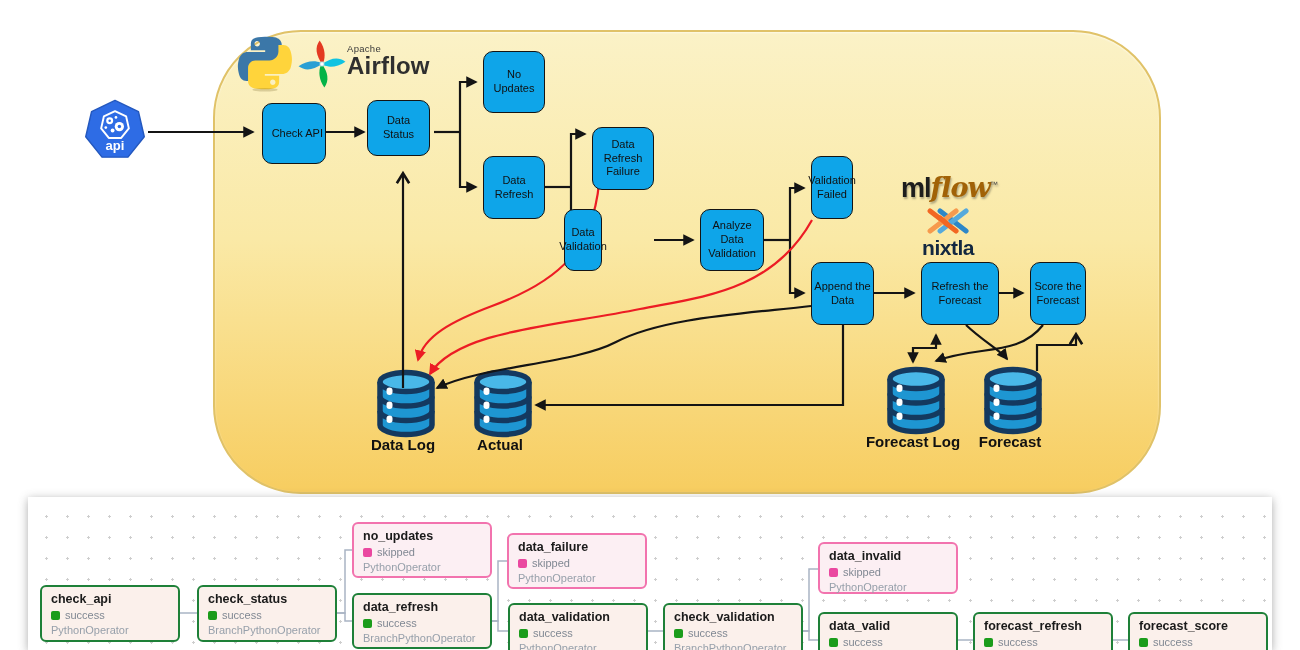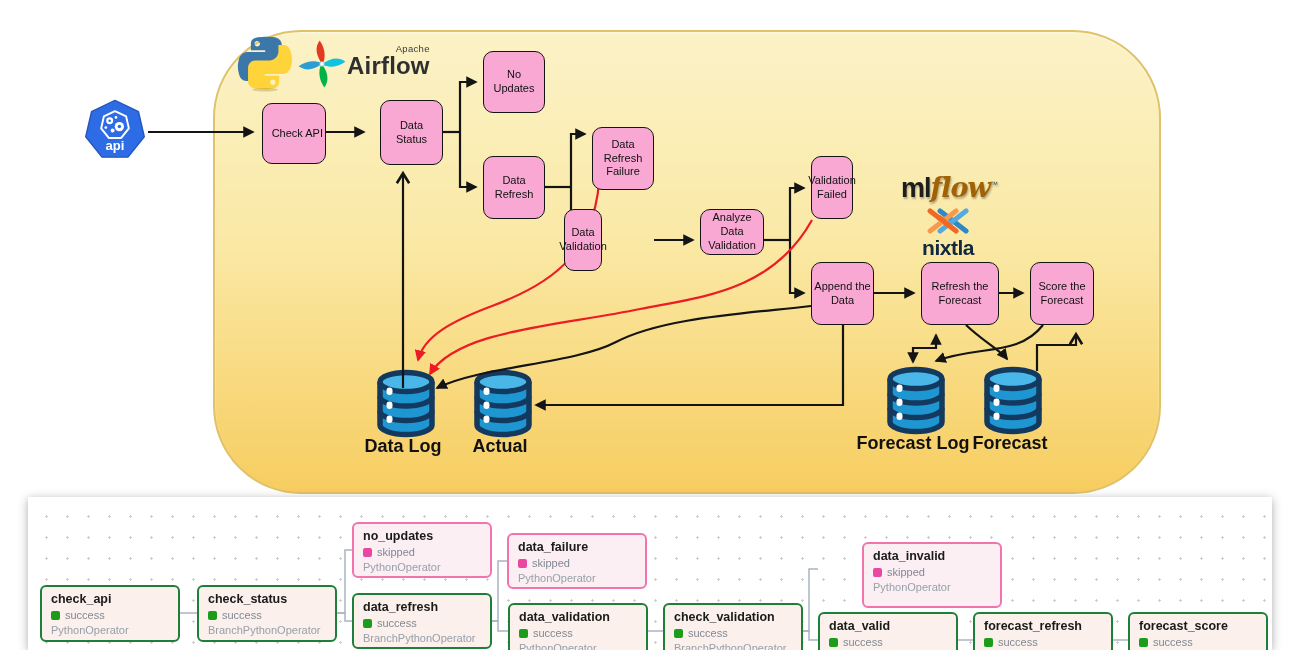--- a/index.html
+++ b/index.html
@@ -10,38 +10,38 @@
   
   .canvas{position:absolute;left:0;top:0;width:1300px;height:650px;}
   .yellow-panel{
     position:absolute;left:213px;top:30px;width:944px;height:460px;
     border-radius:88px;
     background:linear-gradient(180deg,#FBF2C7 0%,#FAE9A6 45%,#F7CD60 100%);
     border:2px solid #E0C268;
     box-shadow:inset 0 1px 2px rgba(255,255,255,.6);
   }
   .fc-node{
-    position:absolute;background:#f9a8d4;border:1.7px solid #141414;border-radius:10px;
+    position:absolute;background:#0ea5e9;border:1.7px solid #141414;border-radius:10px;
     display:flex;align-items:center;justify-content:center;text-align:center;
     font-size:11px;line-height:1.25;color:#111;padding:2px;box-sizing:border-box;
   }
   .db-label{
-    position:absolute;transform:translateX(-50%);font-size:18px;font-weight:bold;color:#111;
+    position:absolute;transform:translateX(-50%);font-size:15px;font-weight:bold;color:#111;
     white-space:nowrap;
   }
   .arrow-layer{position:absolute;left:0;top:0;pointer-events:none;}
   
   .mlflow{position:absolute;left:901px;top:172px;font-size:27px;white-space:nowrap;
     text-shadow:1px 2px 2px rgba(40,40,40,.35);}
   .mlflow .ml{font-weight:800;color:#1d1d1d;letter-spacing:-1px;}
   .mlflow .flow{font-style:italic;font-weight:bold;color:#a16207;font-family:"DejaVu Serif",serif;letter-spacing:-1px;}
   .mlflow .tm{font-size:8px;color:#444;vertical-align:super;}
   .nixtla{position:absolute;left:948px;top:208px;transform:translateX(-50%);text-align:center;}
   .nixtla .word{font-size:21px;font-weight:800;color:#122740;letter-spacing:-.5px;margin-top:-2px;}
-  .apache-air{position:absolute;left:347px;top:44px;line-height:1;text-align:right;}
+  .apache-air{position:absolute;left:347px;top:44px;line-height:1;}
   .apache-air .apache{font-size:9.5px;color:#3a3a3a;letter-spacing:.3px;}
   .apache-air .airflow{font-size:24px;color:#2f2f2f;font-weight:600;letter-spacing:.2px;}
   
   .dag-panel{
     position:absolute;left:28px;top:497px;width:1244px;height:153px;background:#ffffff;
     background-image:radial-gradient(circle,#cecece 1.1px,transparent 1.25px);
     background-size:21px 21px;background-position:8px 9px;
     box-shadow:0 2px 9px rgba(70,70,70,.45);
   }
   .task{
@@ -153,48 +153,48 @@
     </g>
     <g stroke="#EC1C24" stroke-width="2.2" fill="none">
       <path d="M600,167 C598,250 557,282 492,306 C452,321 424,336 418,360" marker-end="url(#mr)"></path>
       <path d="M812,220 C772,292 700,297 640,309 C558,326 457,330 430,374" marker-end="url(#mr)"></path>
     </g>
   </svg>
 
   <div class="fc-node" style="left:262px;top:103px;width:64px;height:61px;justify-content:flex-end;">
       <span>Check API</span>
     </div>
-  <div class="fc-node" style="left:380px;top:100px;width:63px;height:65px;">
+  <div class="fc-node" style="left:367px;top:100px;width:63px;height:56px;">
       <span>Data Status</span>
     </div>
   <div class="fc-node" style="left:483px;top:51px;width:62px;height:62px;">
       <span>No Updates</span>
     </div>
   <div class="fc-node" style="left:483px;top:156px;width:62px;height:63px;">
       <span>Data Refresh</span>
     </div>
   <div class="fc-node" style="left:592px;top:103px;width:62px;height:63px;margin-top:24px;">
       <span>Data Refresh Failure</span>
     </div>
   <div class="fc-node" style="left:564px;top:209px;width:38px;height:62px;justify-content:center;">
       <span>Data Validation</span>
     </div>
-  <div class="fc-node" style="left:700px;top:209px;width:64px;height:46px;">
+  <div class="fc-node" style="left:700px;top:209px;width:64px;height:62px;">
       <span>Analyze Data Validation</span>
     </div>
   <div class="fc-node" style="left:811px;top:156px;width:42px;height:63px;">
       <span>Validation Failed</span>
     </div>
   <div class="fc-node" style="left:811px;top:262px;width:63px;height:63px;">
       <span>Append the Data</span>
     </div>
   <div class="fc-node" style="left:921px;top:262px;width:78px;height:63px;">
       <span>Refresh the Forecast</span>
     </div>
-  <div class="fc-node" style="left:1030px;top:262px;width:64px;height:63px;justify-content:center;">
+  <div class="fc-node" style="left:1030px;top:262px;width:56px;height:63px;justify-content:center;">
       <span>Score the Forecast</span>
     </div>
 
   <div class="db-label" style="left:403px;top:436px;">Data Log</div>
   <div class="db-label" style="left:500px;top:436px;">Actual</div>
   <div class="db-label" style="left:913px;top:433px;">Forecast Log</div>
   <div class="db-label" style="left:1010px;top:433px;">Forecast</div>
 
   <div class="mlflow">
     <span class="ml">ml</span><span class="flow">flow</span><span class="tm">™</span>
@@ -278,21 +278,21 @@
       <div class="t-op">PythonOperator</div>
     </div>
     <div class="task success" style="left:635px;top:106px;">
       <div class="t-name">check_validation</div>
       <div class="t-state">
           <span class="sq"></span>
           <span>success</span>
         </div>
       <div class="t-op">BranchPythonOperator</div>
     </div>
-    <div class="task skipped" style="left:790px;top:45px;height:66px;margin-left:44px;">
+    <div class="task skipped" style="left:790px;top:45px;height:52px;">
       <div class="t-name">data_invalid</div>
       <div class="t-state">
           <span class="sq"></span>
           <span>skipped</span>
         </div>
       <div class="t-op">PythonOperator</div>
     </div>
     <div class="task success" style="left:790px;top:115px;">
       <div class="t-name">data_valid</div>
       <div class="t-state">

